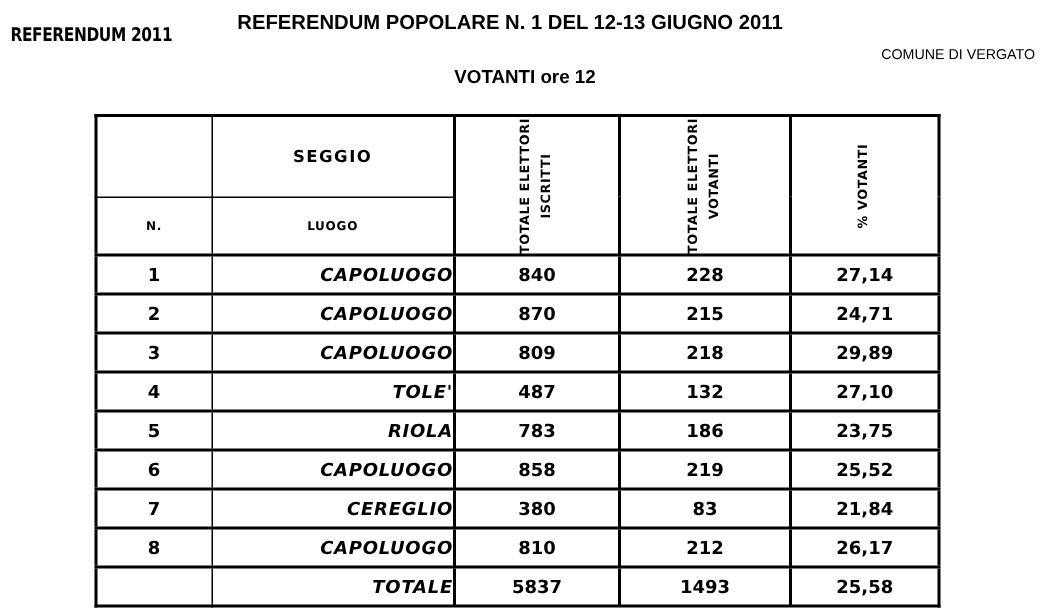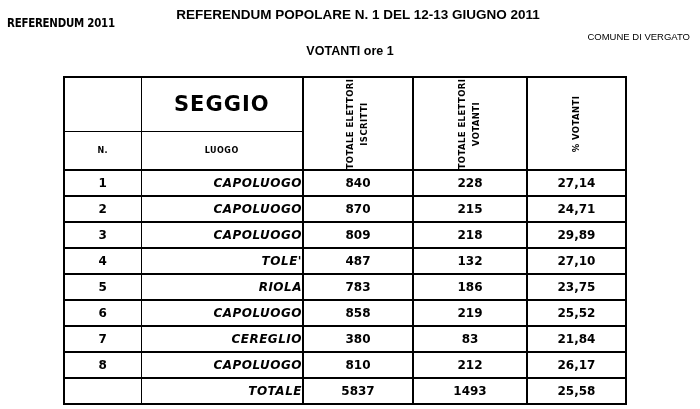--- a/index.html
+++ b/index.html
@@ -15,21 +15,21 @@
 
   
   .logo {
     position:absolute; left:7px; top:15px;
     font-family:"DejaVu Sans", sans-serif;
     font-weight:900; font-size:12.5px; letter-spacing:-0.3px;
     transform:scaleX(0.82); transform-origin:left center;
     color:#000;
   }
   .title {
-    position:absolute; left:128px; top:7px; width:460px;
+    position:absolute; left:110px; top:7px; width:460px;
     text-align:center;
     font-family:"Liberation Sans", sans-serif;
     font-weight:bold; font-size:13.5px;
   }
   .org {
     position:absolute; right:10px; top:4px;
     text-align:right; font-size:9.5px; line-height:1.3;
     font-family:"Liberation Sans", sans-serif;
     margin-top:27px;
   }
@@ -59,21 +59,21 @@
   
   .vr1 { border-right:1px solid #000; }  
   .vr2 { border-right:2px solid #000; }  
 
   
   tr.hdr-top  { height:54px; }
   tr.hdr-bot  { height:39px; }
   tr.hdr-top th.hsplit { border-bottom:1px solid #000; }
 
   th.seggio {
-    font-size:21px; font-weight:bold; letter-spacing:1px;
+    font-size:11px; font-weight:bold; letter-spacing:1px;
   }
   th.small-label { font-size:8px; font-weight:bold; letter-spacing:0.5px; }
 
   th.vhead { position:relative; }
   th.vhead .rot {
     position:absolute; left:50%; top:50%;
     transform:translate(-50%,-50%) rotate(-90deg);
     white-space:nowrap;
     font-size:8.5px; font-weight:bold; line-height:1.6;
     text-align:center; letter-spacing:0.4px;
@@ -90,21 +90,21 @@
 </head>
 <body>
 
 <div class="page">
 
   <div class="logo">REFERENDUM 2011</div>
   <div class="title">REFERENDUM POPOLARE N. 1 DEL 12-13 GIUGNO 2011</div>
   <div class="org">
     <div>COMUNE DI VERGATO</div>
   </div>
-  <div class="subtitle">VOTANTI ore 1</div>
+  <div class="subtitle">VOTANTI ore 12</div>
 
   <table class="results">
     <colgroup>
       <col class="c-n">
         <col class="c-luogo">
         <col class="c-iscritti">
         <col class="c-votanti">
         <col class="c-percent">
     </colgroup>
     <tbody>

